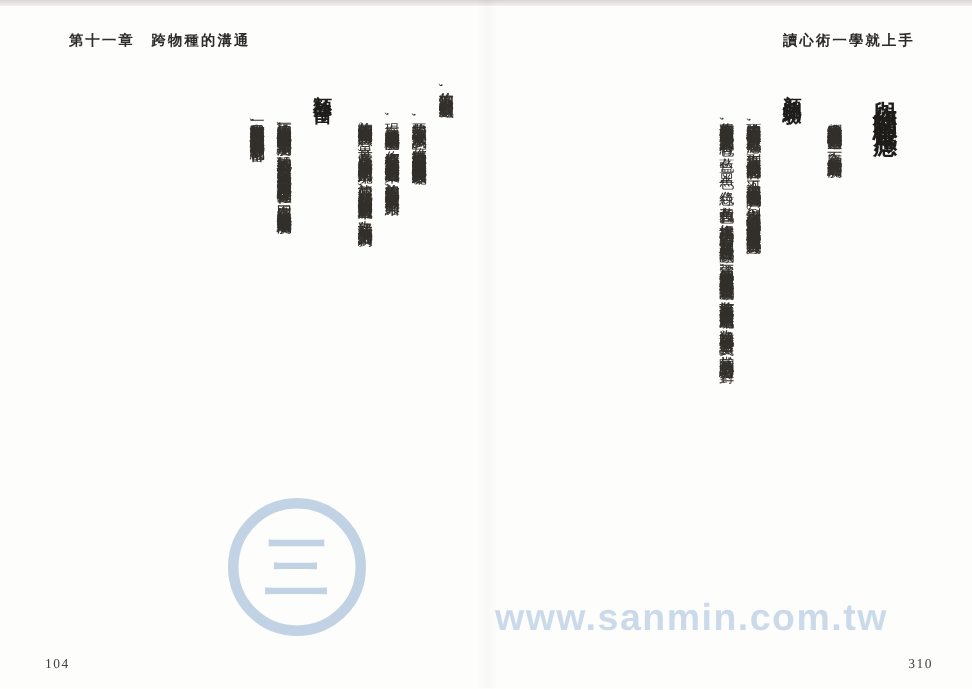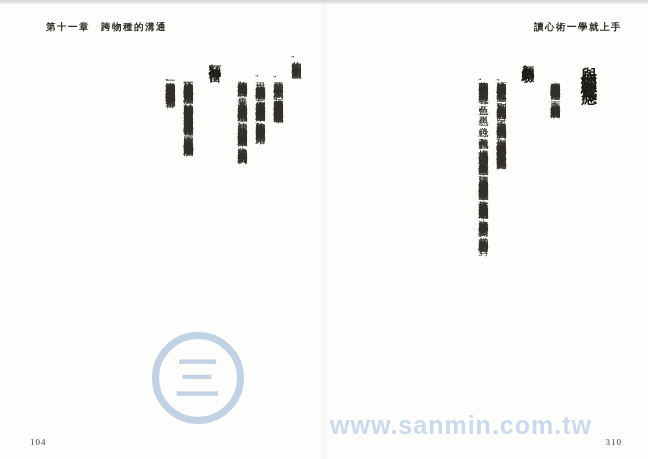--- a/index.html
+++ b/index.html
@@ -21,21 +21,21 @@
   .page{position:absolute;top:0;height:100%;width:324px;}
   .page-left{left:0;}
   .page-right{left:324px;}
 
   .running-head{
     position:absolute;top:21px;
     font-size:9.5px;font-weight:bold;color:#2e2c28;
     letter-spacing:1.5px;white-space:nowrap;
   }
   .page-left .running-head{left:46px;text-align:right;}
-  .page-right .running-head{right:26px;font-family:Liberation Serif, serif;}
+  .page-right .running-head{right:38px;font-family:Liberation Serif, serif;}
 
   .page-num{
     position:absolute;bottom:12px;
     font-size:9px;color:#44423e;letter-spacing:1px;
   }
   .page-left .page-num{left:30px;}
   .page-right .page-num{right:26px;}
 
   .body-v{
     position:absolute;top:54px;bottom:18px;
@@ -77,21 +77,20 @@
     position:absolute;left:322px;top:352px;
     font-size:44px;font-weight:bold;color:#a9c2dd;
     letter-spacing:9px;white-space:nowrap;
     font-family:"Liberation Serif","DejaVu Serif",serif;
   }
   .wm-url{
     position:absolute;left:330px;top:398px;
     font-size:25px;font-weight:bold;color:#aec6e0;
     letter-spacing:1px;white-space:nowrap;
     font-family:"Liberation Sans","DejaVu Sans",sans-serif;
-    margin-top:13px;
   }
 </style>
 </head>
 <body>
 
 <div class="spread">
   <div class="scan-edge-top"></div>
 
   <div class="page page-left">
     <div class="running-head">第十一章　跨物種的溝通</div>

